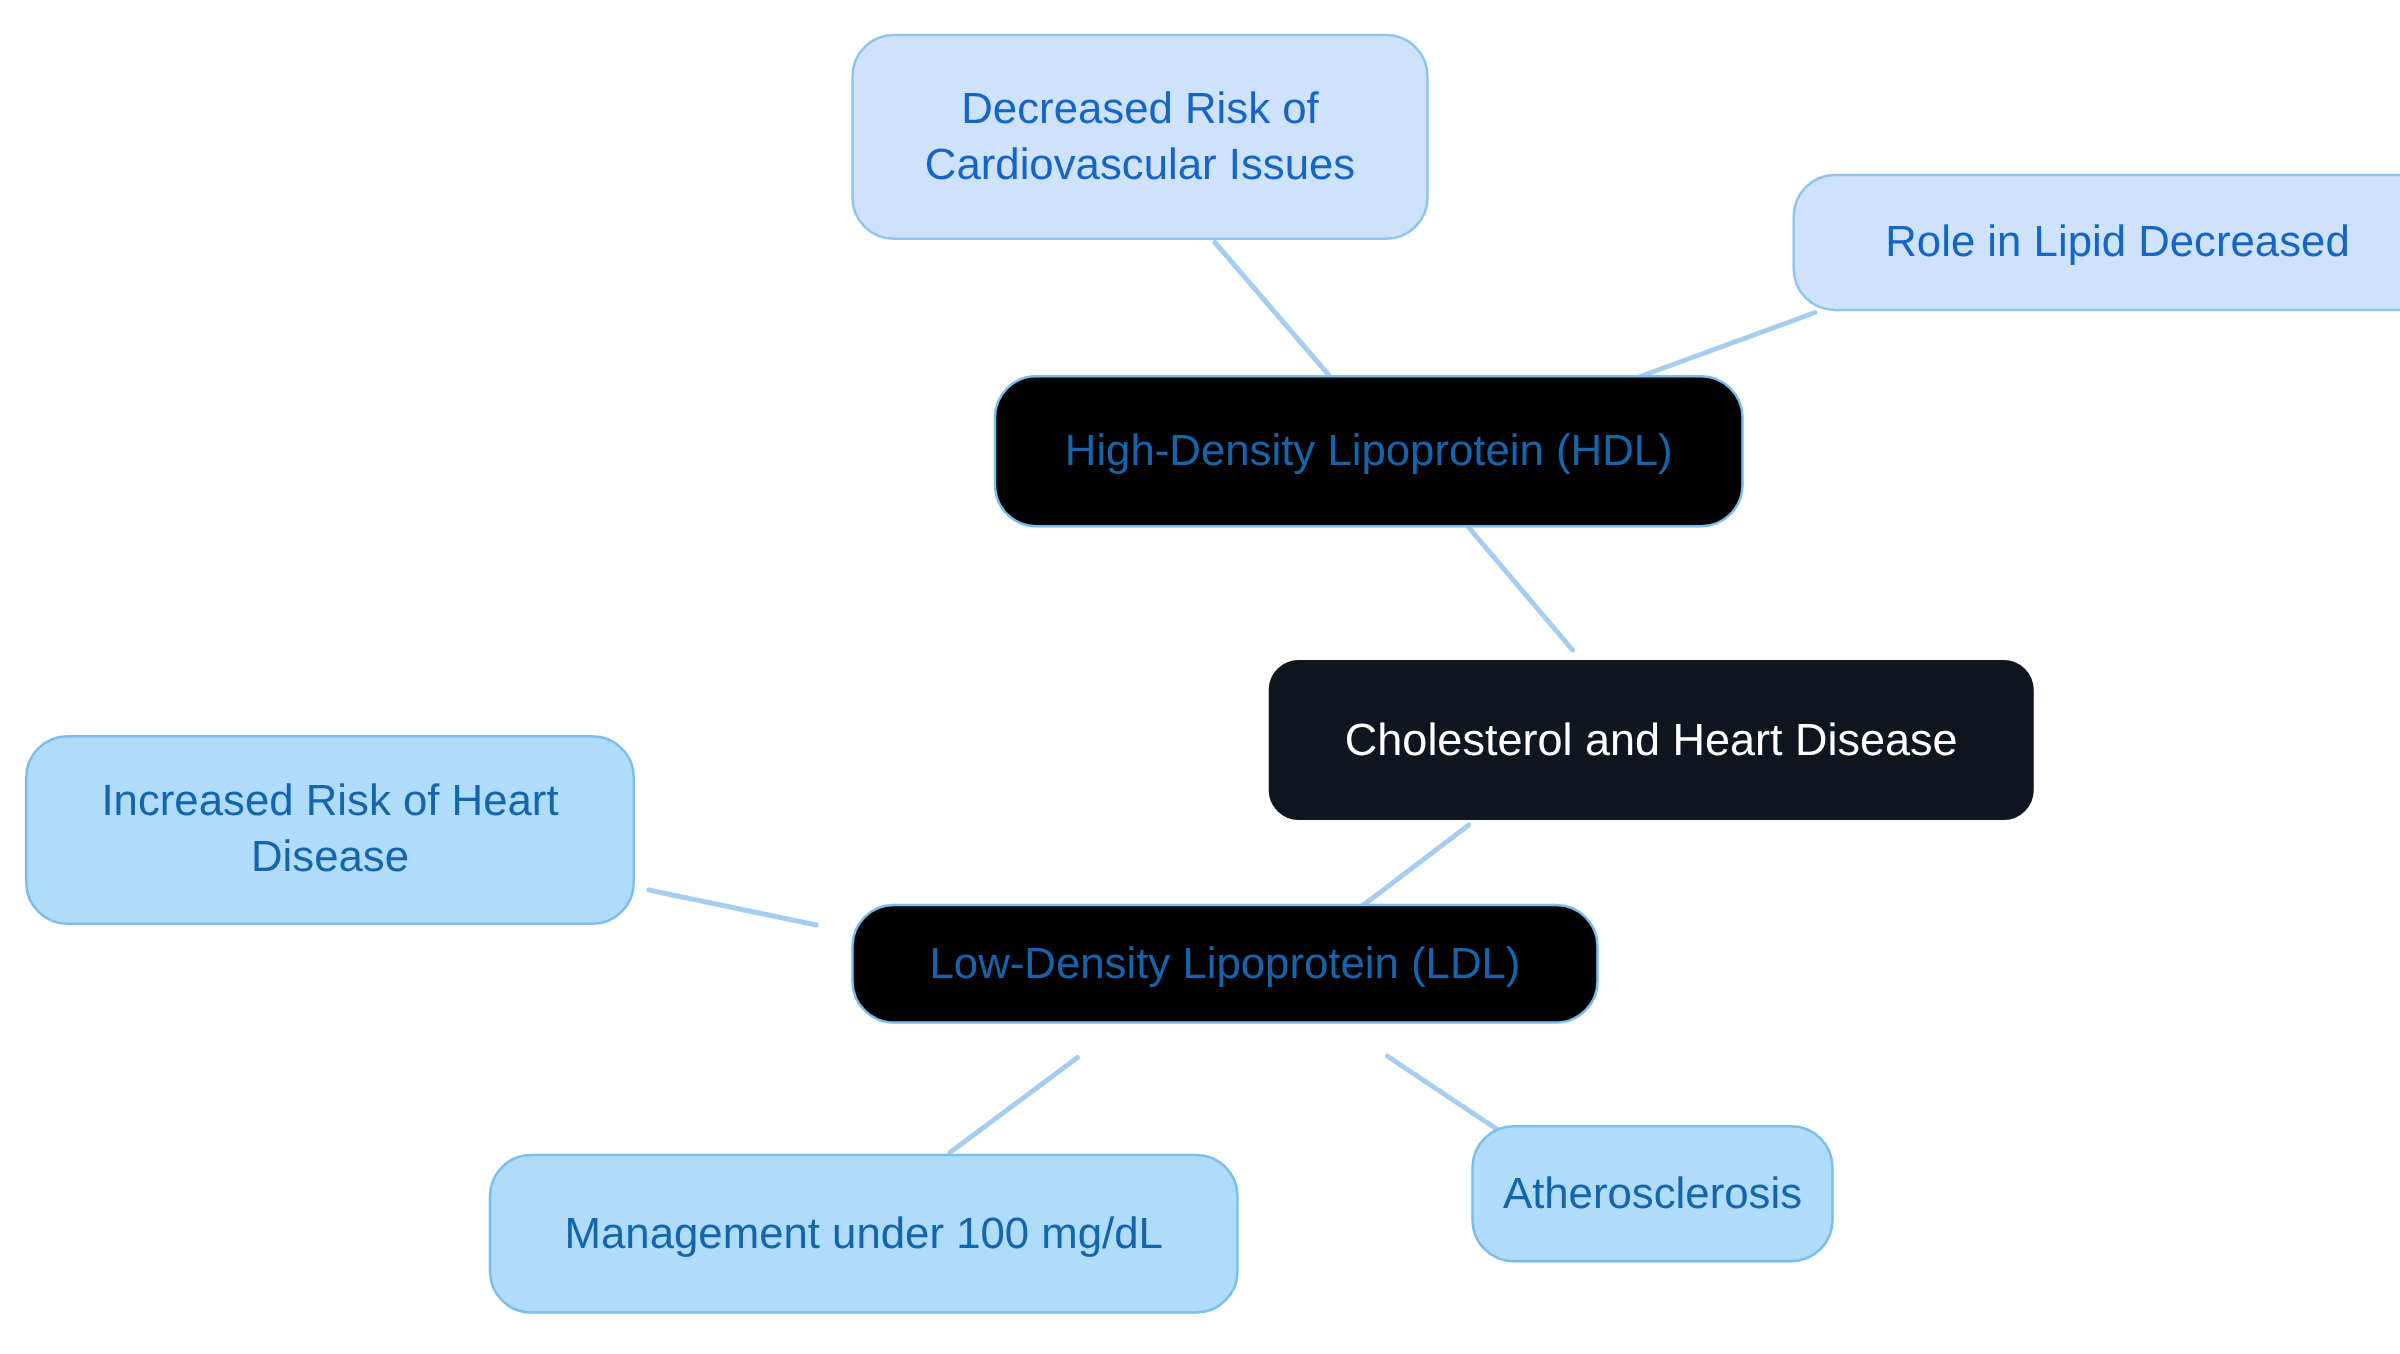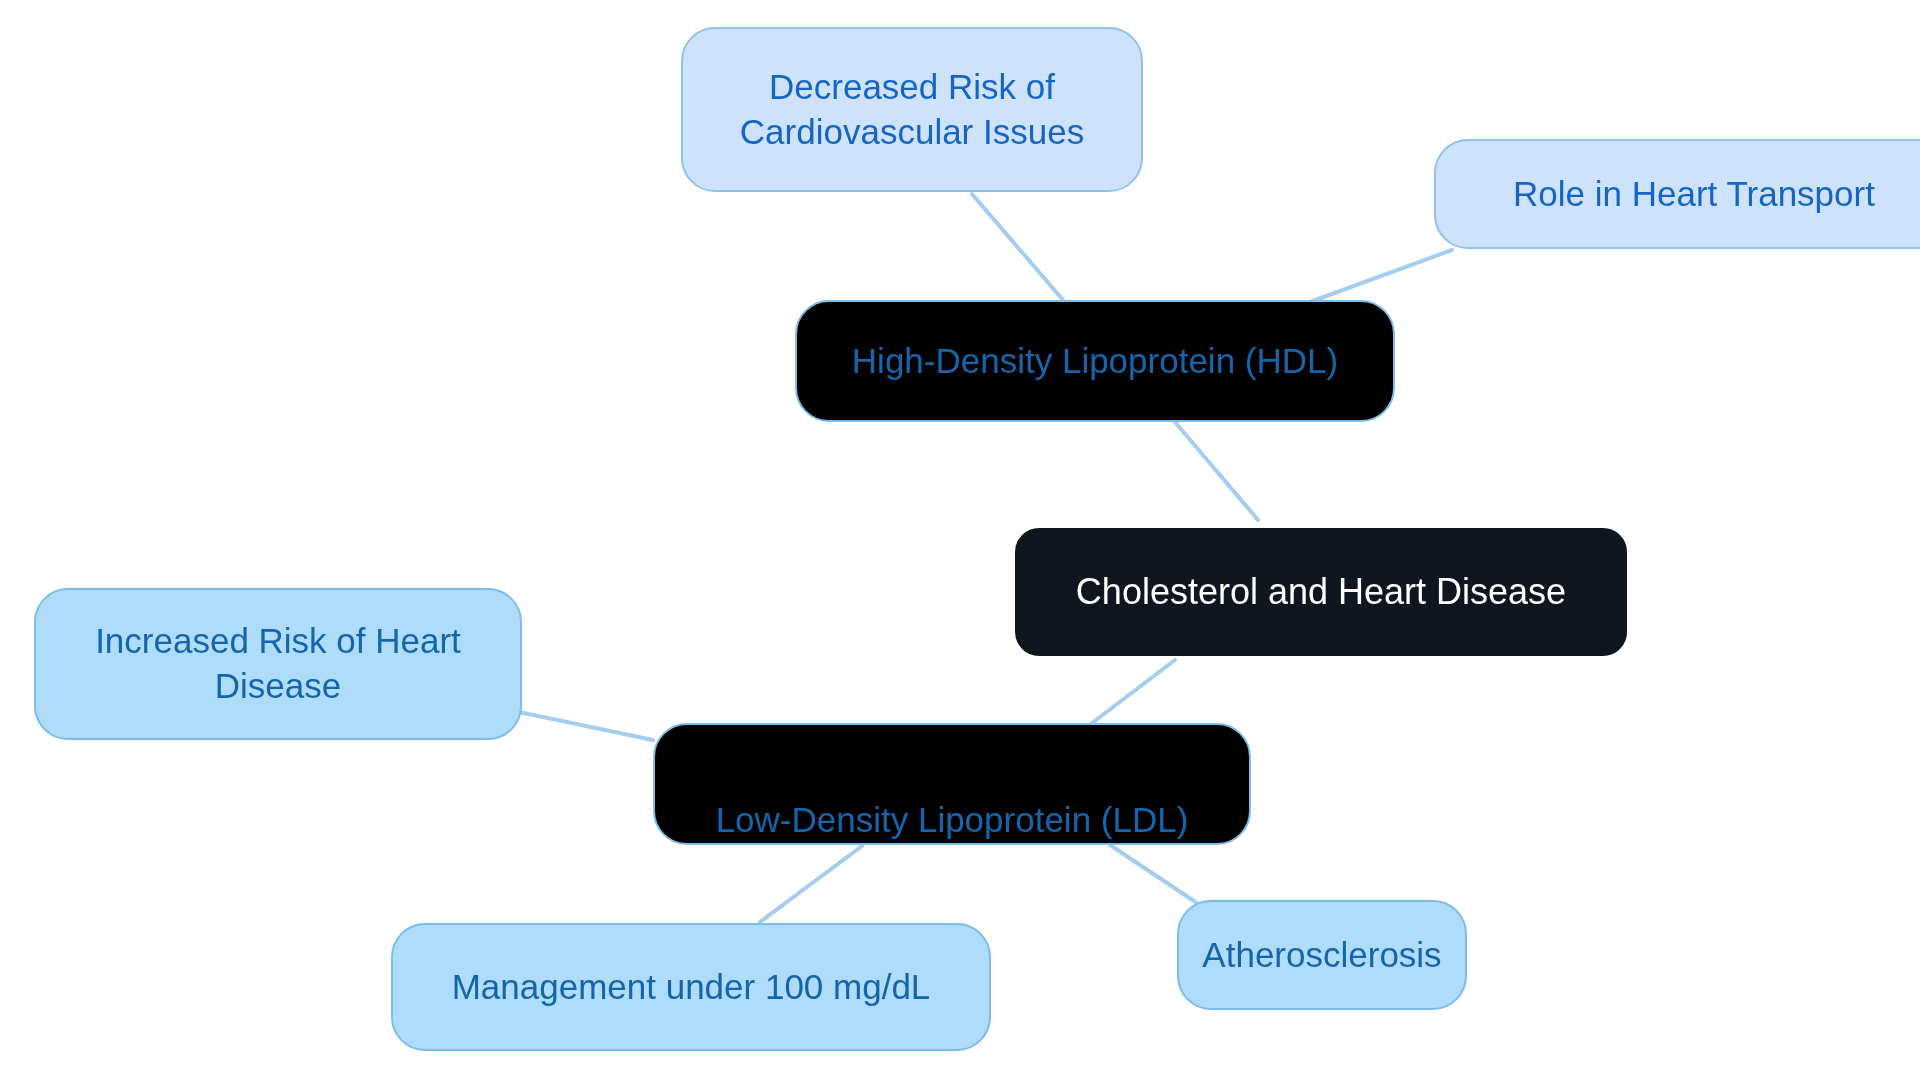--- a/index.html
+++ b/index.html
@@ -76,34 +76,34 @@
     </svg>
 
   <div class="node node-root" style="left: 1015px; top: 528px; width: 612px; height: 128px;">
     <span>Cholesterol and Heart Disease</span>
   </div>
 
   <div class="node node-branch" style="left: 795px; top: 300px; width: 600px; height: 122px;">
     <span>High-Density Lipoprotein (HDL)</span>
   </div>
 
-  <div class="node node-branch" style="left: 653px; top: 723px; width: 598px; height: 122px; align-items: flex-end;">
+  <div class="node node-branch" style="left: 681px; top: 723px; width: 598px; height: 96px;">
     <span>Low-Density Lipoprotein (LDL)</span>
   </div>
 
   <div class="node node-leaf-light" style="left: 681px; top: 27px; width: 462px; height: 165px;">
     <span>Decreased Risk of
 Cardiovascular Issues</span>
   </div>
 
   <div class="node node-leaf-light" style="left: 1434px; top: 139px; width: 520px; height: 110px;">
-    <span>Role in Heart Transport</span>
+    <span>Role in Lipid Decreased</span>
   </div>
 
-  <div class="node node-leaf-strong" style="left: 34px; top: 588px; width: 488px; height: 152px;">
+  <div class="node node-leaf-strong" style="left: 20px; top: 588px; width: 488px; height: 152px;">
     <span>Increased Risk of Heart
 Disease</span>
   </div>
 
   <div class="node node-leaf-strong" style="left: 359px; top: 923px; width: 600px; height: 128px; margin-left: 32px;">
     <span>Management under 100 mg/dL</span>
   </div>
 
   <div class="node node-leaf-strong" style="left: 1177px; top: 900px; width: 290px; height: 110px;">
     <span>Atherosclerosis</span>

